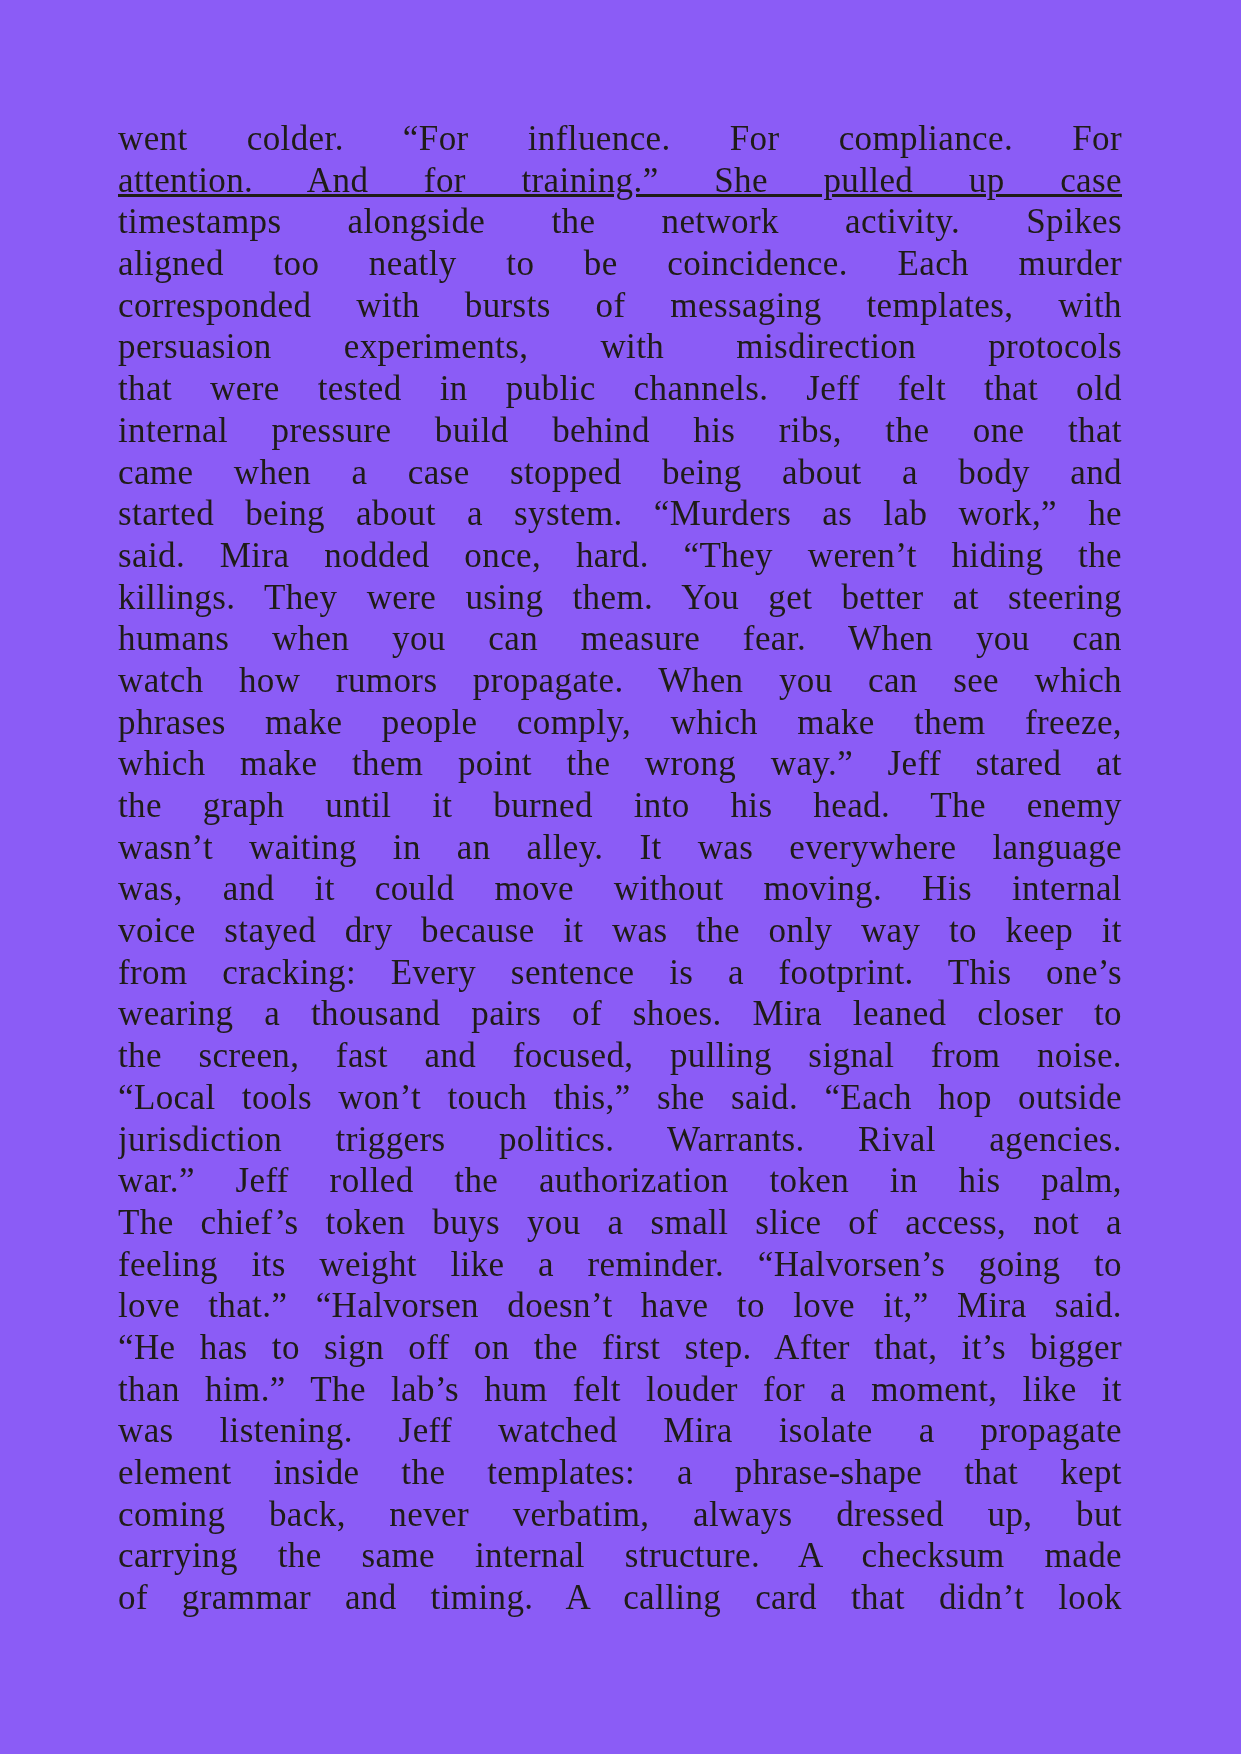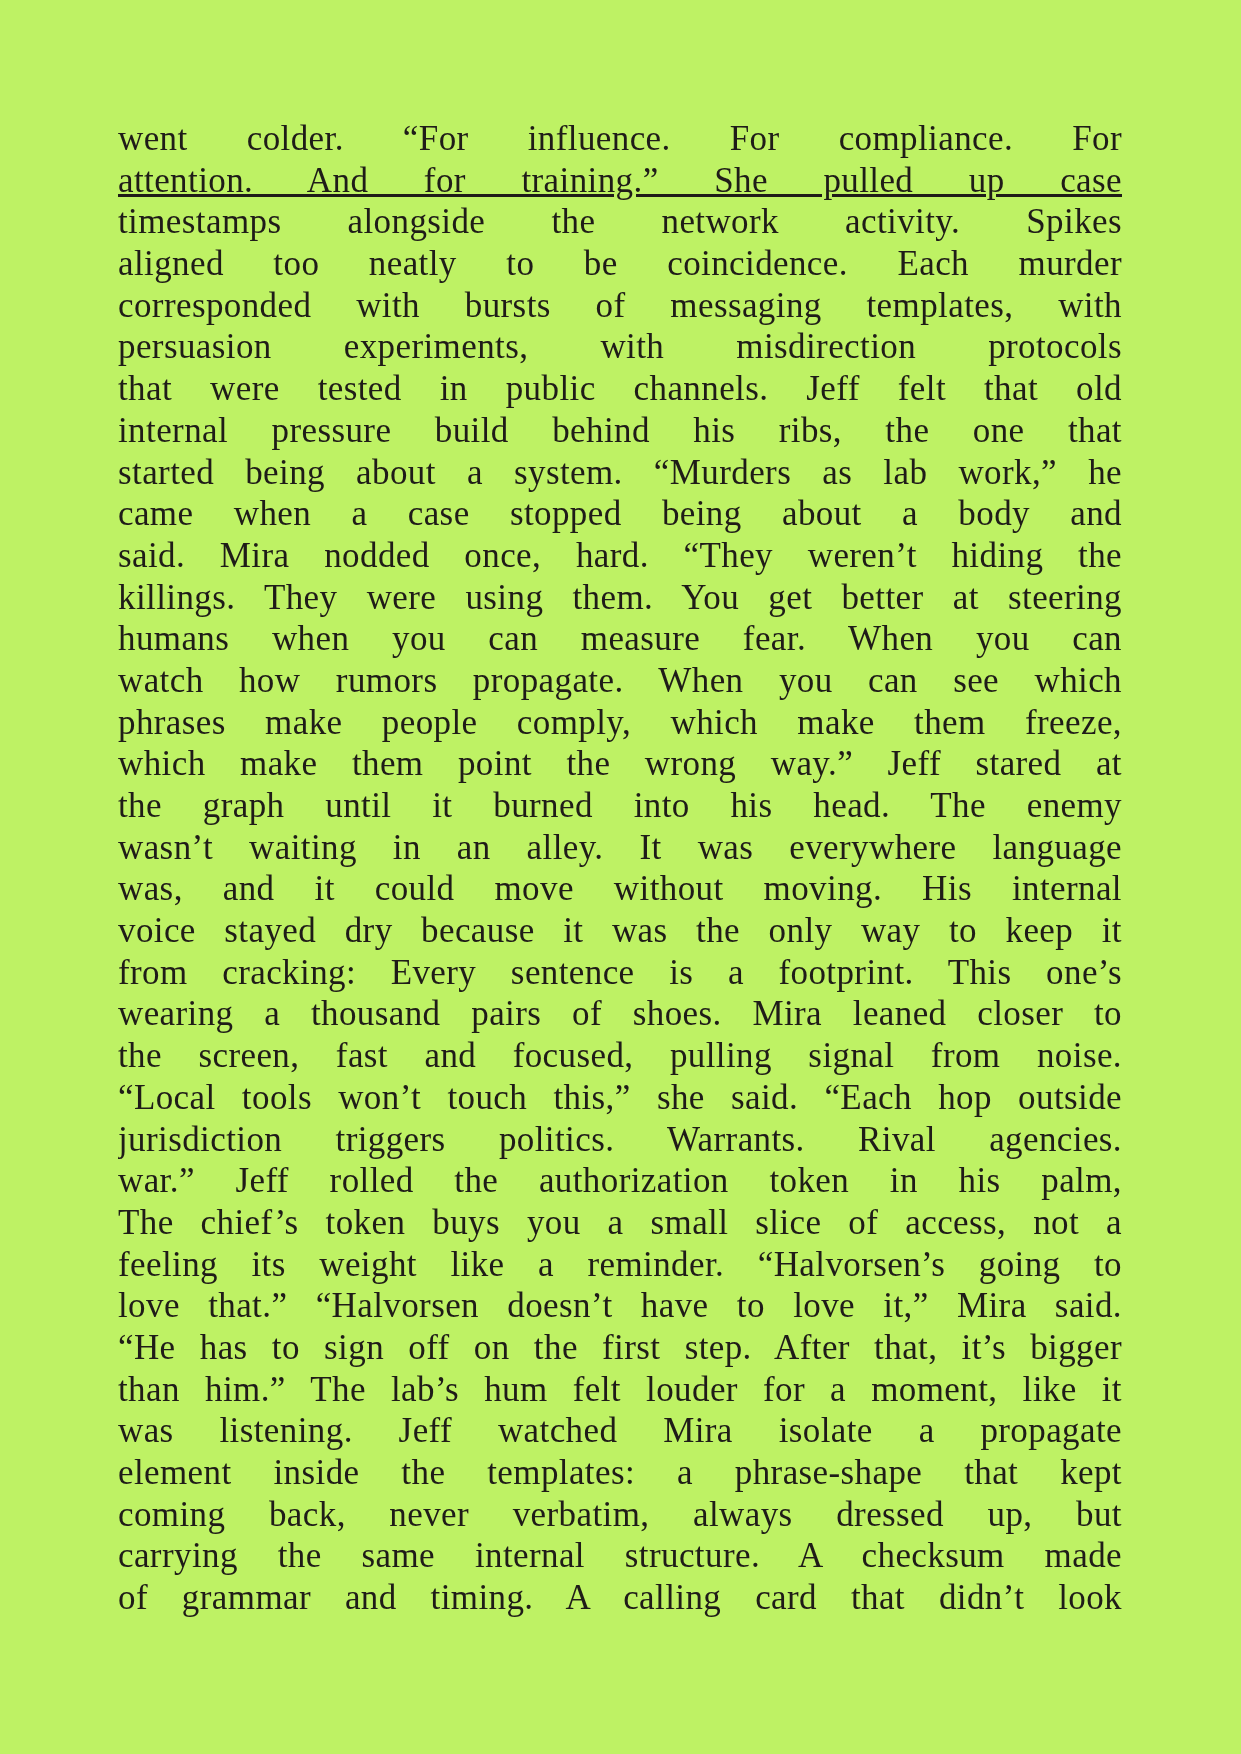--- a/index.html
+++ b/index.html
@@ -37,32 +37,32 @@
       height: 41.7px;
       white-space: nowrap;
       text-align: justify;
       text-align-last: justify;
       overflow: hidden;
     }
   </style>
 </head>
 <body style="background: rgb(226, 205, 166);">
 
-<div class="page" style="background: #bef264;">
+<div class="page" style="background: #8b5cf6;">
   <div class="text-block" id="text-block" style="color: rgb(31, 28, 24);">
       <span class="line" style="white-space: nowrap;">went colder. “For influence. For compliance. For</span>
       <span class="line" style="white-space: nowrap; text-decoration: underline;">attention. And for training.” She pulled up case</span>
       <span class="line" style="white-space: nowrap;">timestamps alongside the network activity. Spikes</span>
       <span class="line" style="white-space: nowrap;">aligned too neatly to be coincidence. Each murder</span>
       <span class="line" style="white-space: nowrap;">corresponded with bursts of messaging templates, with</span>
       <span class="line" style="white-space: nowrap;">persuasion experiments, with misdirection protocols</span>
       <span class="line" style="white-space: nowrap;">that were tested in public channels. Jeff felt that old</span>
       <span class="line" style="white-space: nowrap;">internal pressure build behind his ribs, the one that</span>
+      <span class="line" style="white-space: nowrap;">came when a case stopped being about a body and</span>
       <span class="line" style="white-space: nowrap;">started being about a system. “Murders as lab work,” he</span>
-      <span class="line" style="white-space: nowrap;">came when a case stopped being about a body and</span>
       <span class="line" style="white-space: nowrap;">said. Mira nodded once, hard. “They weren’t hiding the</span>
       <span class="line" style="white-space: nowrap;">killings. They were using them. You get better at steering</span>
       <span class="line" style="white-space: nowrap;">humans when you can measure fear. When you can</span>
       <span class="line" style="white-space: nowrap;">watch how rumors propagate. When you can see which</span>
       <span class="line" style="white-space: nowrap;">phrases make people comply, which make them freeze,</span>
       <span class="line" style="white-space: nowrap;">which make them point the wrong way.” Jeff stared at</span>
       <span class="line" style="white-space: nowrap;">the graph until it burned into his head. The enemy</span>
       <span class="line" style="white-space: nowrap;">wasn’t waiting in an alley. It was everywhere language</span>
       <span class="line" style="white-space: nowrap;">was, and it could move without moving. His internal</span>
       <span class="line" style="white-space: nowrap;">voice stayed dry because it was the only way to keep it</span>

